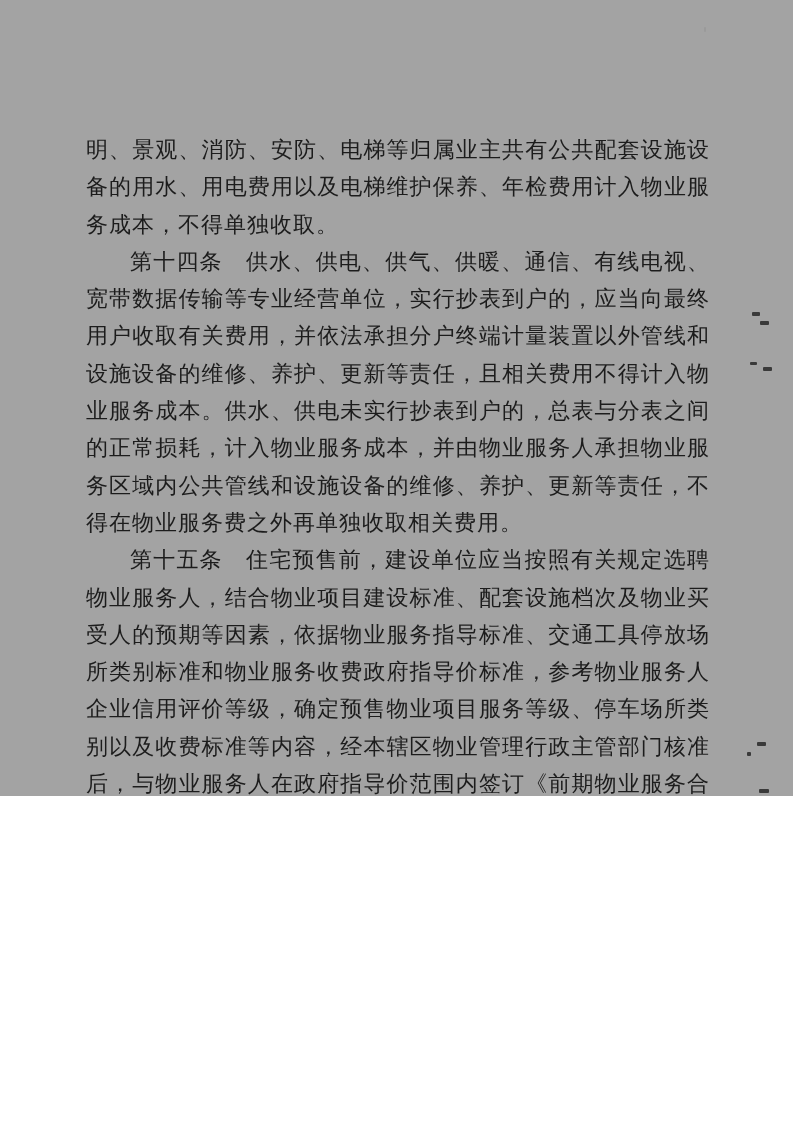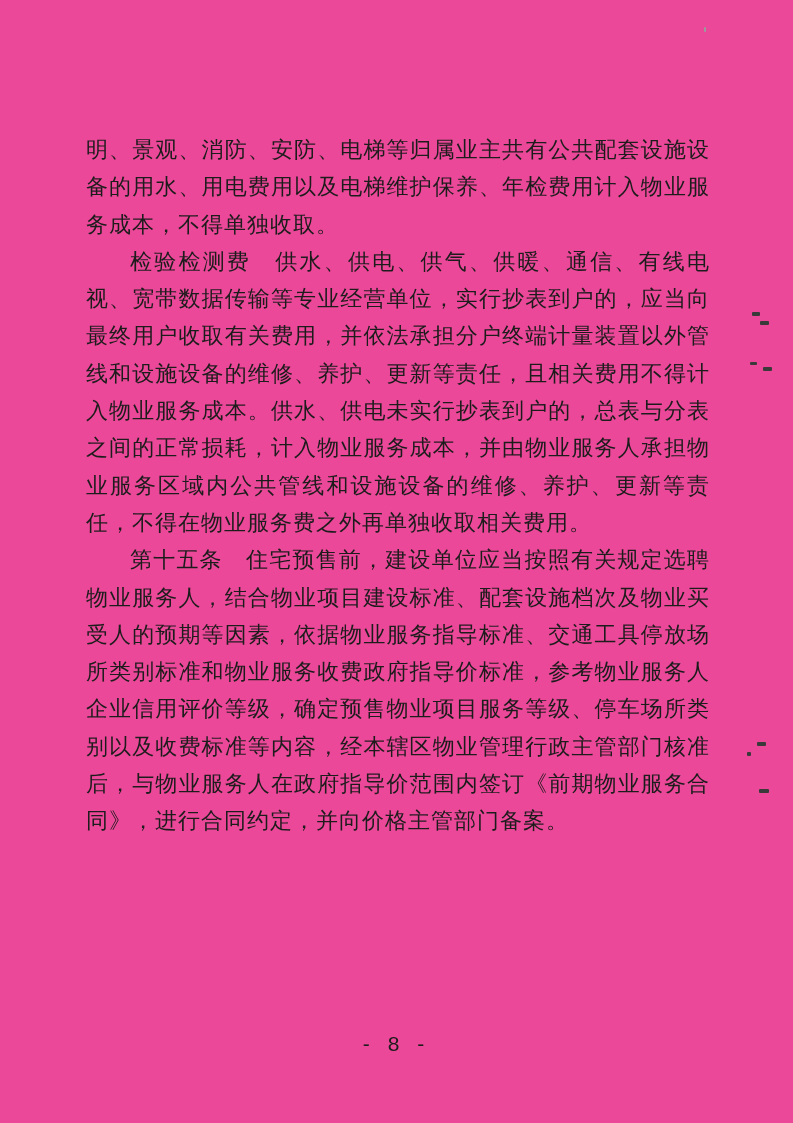--- a/index.html
+++ b/index.html
@@ -3,24 +3,24 @@
 <meta charset="utf-8">
 <style>
   html, body {
     margin: 0;
     padding: 0;
     background: #ffffff;
   }
   .page {
     position: relative;
     width: 793px;
-    height: 1123px;
-    background: #ec4899;
+    height: 796px;
+    background: #a3a3a3;
     overflow: hidden;
-    font-family: Liberation Sans, sans-serif;
+    font-family: Liberation Serif, serif;
     color: #1c1c1c;
   }
   .content {
     position: absolute;
     left: 86px;
     top: 131px;
     width: 624px;
   }
   .content p {
     margin: 0;
@@ -60,21 +60,21 @@
   .speck.s7 { left: 759px; top: 789px; width: 10px; height: 4px; }
   .speck.s8 { left: 704px; top: 27px; width: 2px; height: 5px; background:#9a9a9a; }
 </style>
 </head>
 <body>
 
 <div class="page">
 
   <div class="content">
     <p>明、景观、消防、安防、电梯等归属业主共有公共配套设施设备的用水、用电费用以及电梯维护保养、年检费用计入物业服务成本，不得单独收取。</p>
-    <p class="indent">检验检测费　供水、供电、供气、供暖、通信、有线电视、宽带数据传输等专业经营单位，实行抄表到户的，应当向最终用户收取有关费用，并依法承担分户终端计量装置以外管线和设施设备的维修、养护、更新等责任，且相关费用不得计入物业服务成本。供水、供电未实行抄表到户的，总表与分表之间的正常损耗，计入物业服务成本，并由物业服务人承担物业服务区域内公共管线和设施设备的维修、养护、更新等责任，不得在物业服务费之外再单独收取相关费用。</p>
+    <p class="indent">第十四条　供水、供电、供气、供暖、通信、有线电视、宽带数据传输等专业经营单位，实行抄表到户的，应当向最终用户收取有关费用，并依法承担分户终端计量装置以外管线和设施设备的维修、养护、更新等责任，且相关费用不得计入物业服务成本。供水、供电未实行抄表到户的，总表与分表之间的正常损耗，计入物业服务成本，并由物业服务人承担物业服务区域内公共管线和设施设备的维修、养护、更新等责任，不得在物业服务费之外再单独收取相关费用。</p>
     <p class="indent">第十五条　住宅预售前，建设单位应当按照有关规定选聘物业服务人，结合物业项目建设标准、配套设施档次及物业买受人的预期等因素，依据物业服务指导标准、交通工具停放场所类别标准和物业服务收费政府指导价标准，参考物业服务人企业信用评价等级，确定预售物业项目服务等级、停车场所类别以及收费标准等内容，经本辖区物业管理行政主管部门核准后，与物业服务人在政府指导价范围内签订《前期物业服务合同》，进行合同约定，并向价格主管部门备案。</p>
   </div>
 
   <div class="footer">- 8 -</div>
 
   <div class="speck s1"></div>
   <div class="speck s2"></div>
   <div class="speck s3"></div>
   <div class="speck s4"></div>
   <div class="speck s5"></div>

